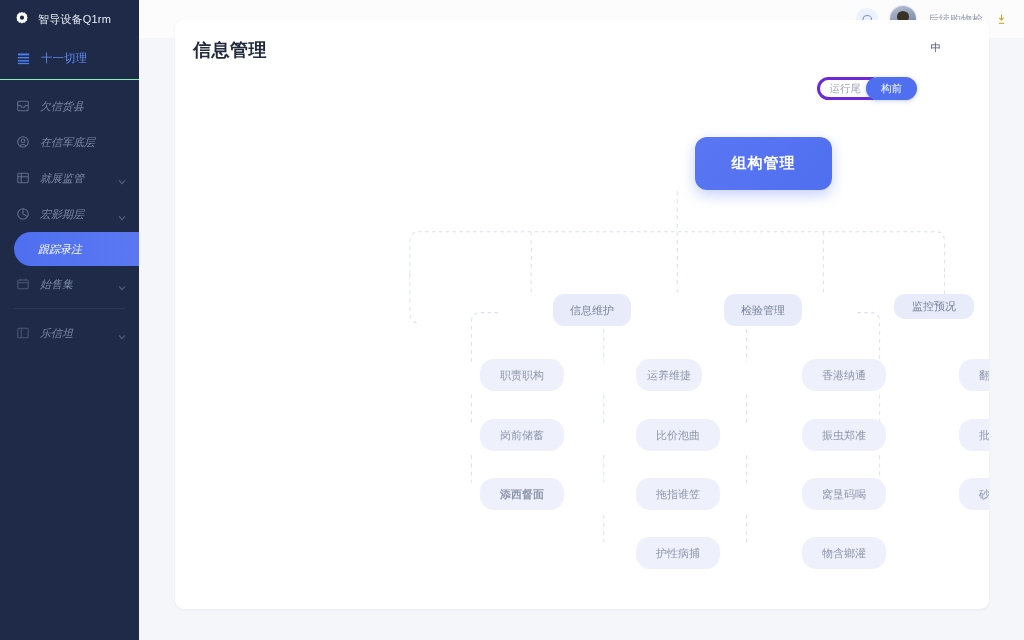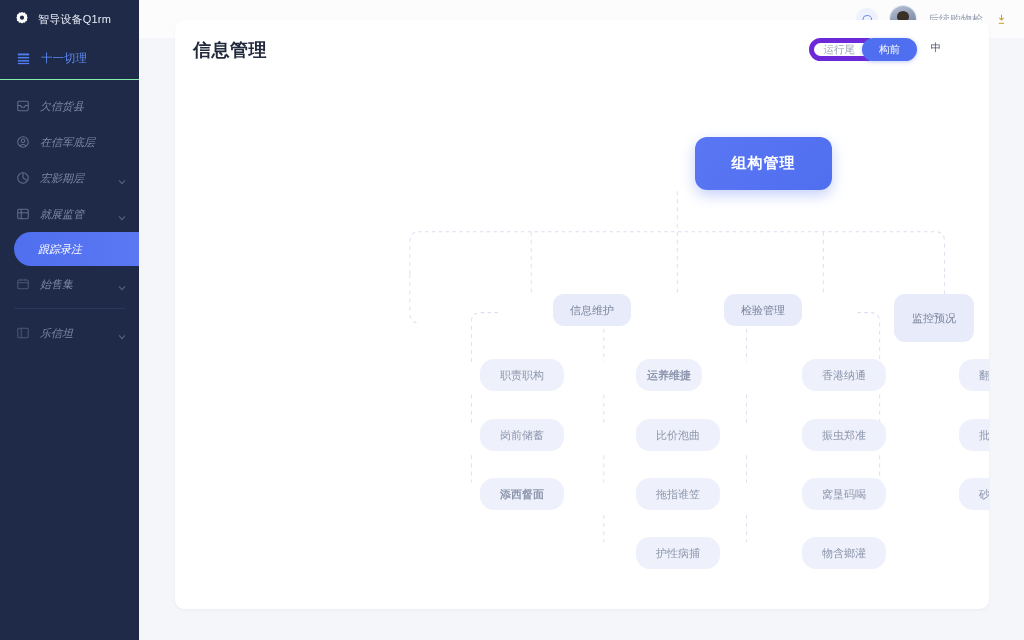--- a/index.html
+++ b/index.html
@@ -124,23 +124,24 @@
     letter-spacing: .5px;
   }
   .seg {
     position: absolute; right: 72px; top: 18px;
     display: flex; align-items: center;
   }
   .seg-btn {
     height: 23px; min-width: 47px;
     display: flex; align-items: center; justify-content: center;
     font-size: 10.5px;
-    border: 5px solid #6d28d9;
+    border: 3px solid #6d28d9;
     background: #fff; color: #9aa3b5;
     filter: blur(.3px);
+    margin-top: 39px;
   }
   .seg-btn:first-child { border-radius: 12px 0 0 12px; padding: 0 10px; }
   .seg-btn.on {
     background: #4f6ff0; color: #fff; border-color: #4f6ff0;
     border-radius: 12px; margin-left: -8px; z-index: 2;
     box-shadow: 0 1px 4px rgba(79,111,240,.35);
     padding: 0 12px;
     filter: blur(.3px);
   }
   .lang {
@@ -232,40 +233,40 @@
               <circle cx="12" cy="10" r="3"></circle>
               <path d="M6.5 19a6.5 6 0 0111 0"></path>
           </svg>
         </span>
         <span class="lbl">在信军底层</span>
       </div>
 
       <div class="nav-item">
         <span class="ico">
           <svg viewBox="0 0 24 24" width="14" height="14" fill="none" stroke="#9aa5bf" stroke-width="1.8">
-            <circle cx="12" cy="12" r="9"></circle>
-              <path d="M12 3v9l7 4"></path>
-          </svg>
-        </span>
-        <span class="lbl">宏影期层</span>
+            <rect x="3" y="4" width="18" height="16" rx="2"></rect>
+              <path d="M3 10h18M9 4v16"></path>
+          </svg>
+        </span>
+        <span class="lbl">就展监管</span>
         <span class="chev">
           <svg viewBox="0 0 24 24" width="10" height="10" fill="none" stroke="#8d99b5" stroke-width="2.6">
               <path d="M5 8l7 8 7-8"></path>
             </svg>
         </span>
       </div>
 
       <div class="nav-item">
         <span class="ico">
           <svg viewBox="0 0 24 24" width="14" height="14" fill="none" stroke="#9aa5bf" stroke-width="1.8">
-            <rect x="3" y="4" width="18" height="16" rx="2"></rect>
-              <path d="M3 10h18M9 4v16"></path>
-          </svg>
-        </span>
-        <span class="lbl">就展监管</span>
+            <circle cx="12" cy="12" r="9"></circle>
+              <path d="M12 3v9l7 4"></path>
+          </svg>
+        </span>
+        <span class="lbl">宏影期层</span>
         <span class="chev">
           <svg viewBox="0 0 24 24" width="10" height="10" fill="none" stroke="#8d99b5" stroke-width="2.6">
               <path d="M5 8l7 8 7-8"></path>
             </svg>
         </span>
       </div>
 
       <div class="nav-item active">
         <span class="lbl">跟踪录注</span>
       </div>
@@ -373,27 +374,27 @@
 
             <path d="M275 194 L275 232 Q275 242 285 242"></path>
             <path d="M901 194 L901 242"></path>
           </g>
         </svg>
 
         <div class="node root" style="left:520px; top:59px; width:137px; height:53px;">组构管理</div>
 
         <div class="node l2" style="left:378px; top:216px; width:78px; height:32px;">信息维护</div>
         <div class="node l2" style="left:549px; top:216px; width:78px; height:32px;">检验管理</div>
-        <div class="node l2" style="left:719px; top:216px; width:80px; height:48px;">监控预况</div>
+        <div class="node l2" style="left:719px; top:216px; width:80px; height:25px;">监控预况</div>
 
         <div class="node l3" style="left:305px; top:281px; width:84px; height:32px;">职责职构</div>
         <div class="node l3" style="left:305px; top:341px; width:84px; height:32px;">岗前储蓄</div>
         <div class="node l3" style="left:305px; top:400px; width:84px; height:32px;font-weight:bold;">添西督面</div>
 
-        <div class="node l3" style="left:461px; top:281px; width:66px; height:32px;font-weight:bold;">运养维捷</div>
+        <div class="node l3" style="left:461px; top:281px; width:66px; height:32px;">运养维捷</div>
         <div class="node l3" style="left:461px; top:341px; width:84px; height:32px;">比价泡曲</div>
         <div class="node l3" style="left:461px; top:400px; width:84px; height:32px;">拖指谁笠</div>
         <div class="node l3" style="left:461px; top:459px; width:84px; height:32px;">护性病捕</div>
 
         <div class="node l3" style="left:627px; top:281px; width:84px; height:32px;">香港纳通</div>
         <div class="node l3" style="left:627px; top:341px; width:84px; height:32px;">振虫郑准</div>
         <div class="node l3" style="left:627px; top:400px; width:84px; height:32px;">窝垦码喝</div>
         <div class="node l3" style="left:627px; top:459px; width:84px; height:32px;">物含鄉灌</div>
 
         <div class="node l3" style="left:784px; top:281px; width:84px; height:32px;">翻剩惭营</div>

